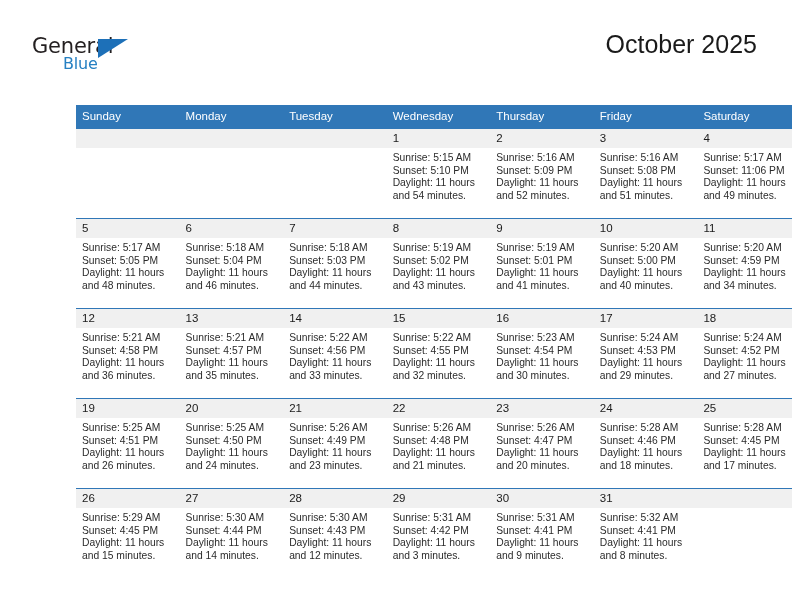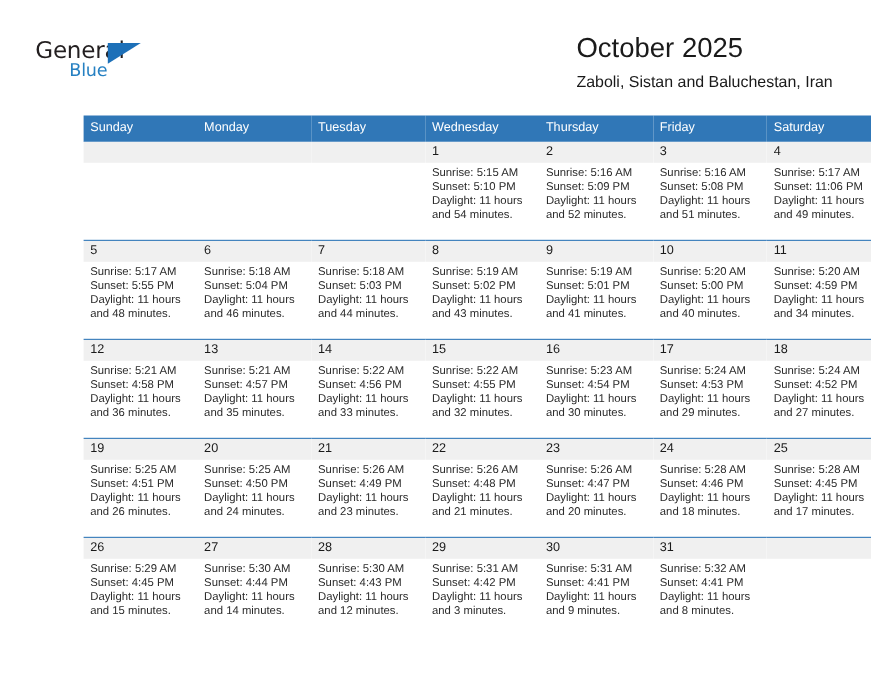--- a/index.html
+++ b/index.html
@@ -65,21 +65,21 @@
     letter-spacing: -0.2px;
     color: #2680c2;
     font-family: "DejaVu Sans", sans-serif;
     font-weight: 400;
   }
 
   .title-block {
     position: absolute;
     right: 0;
     top: 0;
-    text-align: left;
+    text-align: right;
   }
   .cal-title {
     font-size: 25px;
     color: #1a1a1a;
     font-weight: 400;
     line-height: 32px;
     white-space: nowrap;
   }
   .cal-subtitle {
     margin-top: 6px;
@@ -156,21 +156,20 @@
   <div class="header">
 
     <div class="logo">
       <span class="logo-general">General</span>
       <span class="logo-triangle"></span>
       <span class="logo-blue">Blue</span>
     </div>
 
     <div class="title-block">
       <div class="cal-title">October 2025</div>
-      <div class="cal-subtitle">Zaboli, Sistan and Baluchestan, Iran</div>
     </div>
 
   </div>
 
   <table class="calendar">
     <thead>
       <tr>
         <th>Sunday</th>
         <th>Monday</th>
         <th>Tuesday</th>
@@ -244,21 +243,21 @@
               <div>Daylight: 11 hours</div>
               <div>and 49 minutes.</div>
             </div>
           </td>
         </tr>
         <tr class="week-row">
           <td>
             <div class="daynum">5</div>
             <div class="details">
               <div>Sunrise: 5:17 AM</div>
-              <div>Sunset: 5:55 PM</div>
+              <div>Sunset: 5:05 PM</div>
               <div>Daylight: 11 hours</div>
               <div>and 48 minutes.</div>
             </div>
           </td>
           <td>
             <div class="daynum">6</div>
             <div class="details">
               <div>Sunrise: 5:18 AM</div>
               <div>Sunset: 5:04 PM</div>
               <div>Daylight: 11 hours</div>

